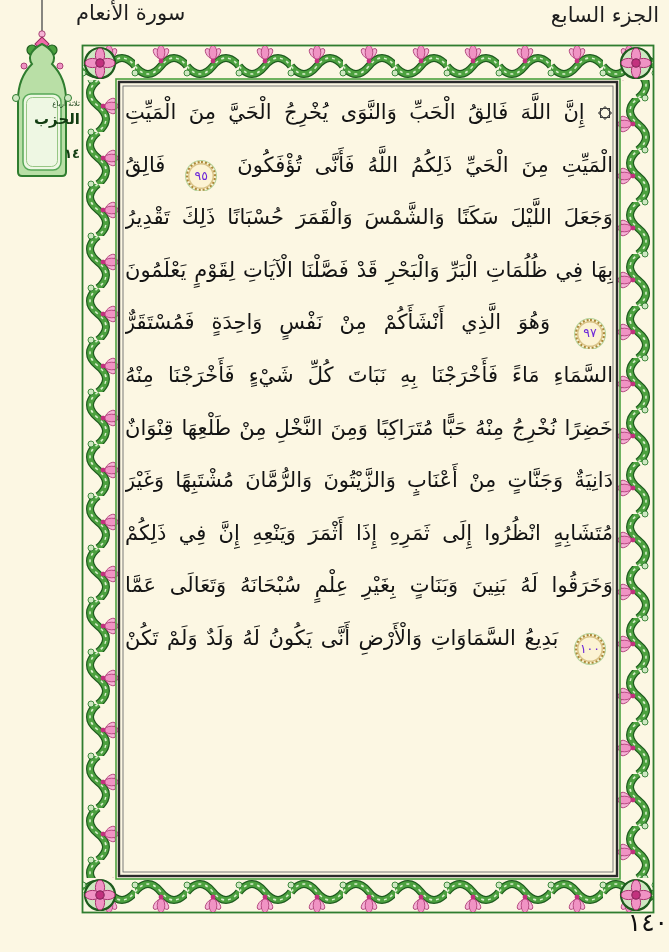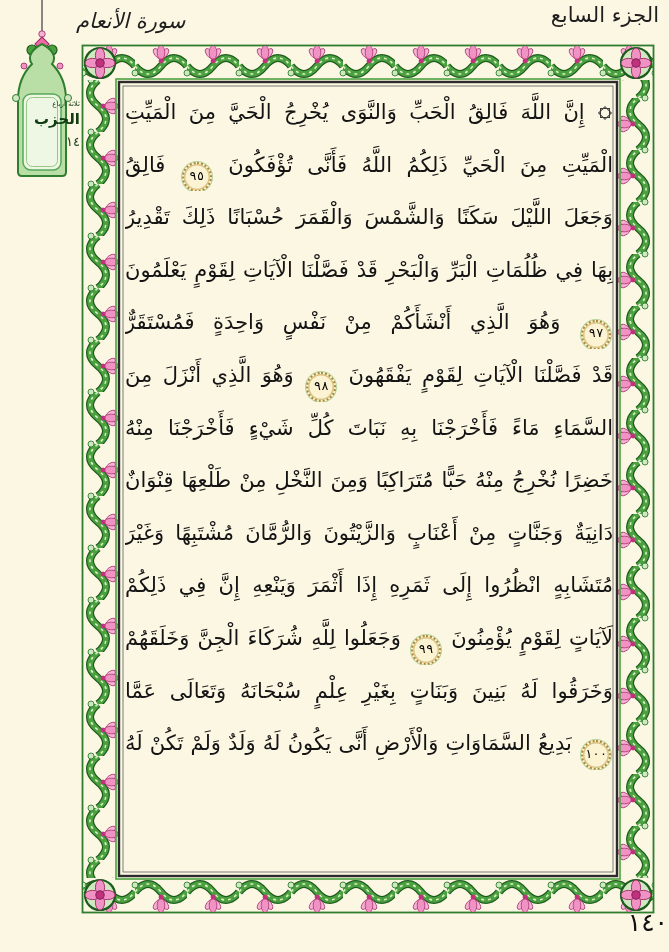--- a/index.html
+++ b/index.html
@@ -4,46 +4,46 @@
 <style>
   html,body{margin:0;padding:0;}
   body{
     width:669px;height:952px;position:relative;overflow:hidden;
     background:#fcf7e3;
     font-family:"DejaVu Sans",sans-serif;
   }
   
   .hdr{position:absolute;color:#1e1e1e;font-size:21px;direction:rtl;white-space:nowrap;}
   #hdr-juz{top:3px;right:10px;}
-  #hdr-surah{top:9px;left:76px;font-style:italic;}
+  #hdr-surah{top:1px;left:76px;}
   
   #frame{position:absolute;left:0;top:0;}
   
   #hizb{position:absolute;left:2px;top:0;width:78px;height:192px;}
   #hizb .txt{position:absolute;width:100%;text-align:right;direction:rtl;color:#123d12;}
   #hizb .t1{top:100px;font-size:7px;}
   #hizb .t2{top:110px;font-size:15px;font-weight:bold;}
-  #hizb .t3{top:134px;font-size:13px;font-weight:normal;}
+  #hizb .t3{top:146px;font-size:13px;font-weight:bold;}
   
   #text-block{
     position:absolute;left:125px;top:86px;width:488px;height:789px;
     direction:rtl;
   }
   .line{
     height:52.6px;line-height:52.6px;overflow:hidden;
     text-align:justify;text-align-last:justify;
     font-size:21px;color:#141414;white-space:normal;
   }
   .qtxt{letter-spacing:0;}
   .ayah{
     display:inline-flex;align-items:center;justify-content:center;
     width:26px;height:26px;border-radius:50%;
     background:#fcf3d3;border:2px dotted #ae8838;
     box-shadow:0 0 0 1.5px #d9c488 inset,0 0 0 1px #b6d49e;
-    font-size:12.5px;color:#000000;vertical-align:-8px;margin:0 2px;line-height:1;font-family:Liberation Mono, monospace;
+    font-size:12.5px;color:#6d28d9;vertical-align:-8px;margin:0 8px;line-height:1;
   }
   .rub{position:relative;display:inline-block;width:16px;height:16px;vertical-align:-2px;}
   .rub::before,.rub::after{content:"";position:absolute;inset:3px;border:1.6px solid #3c3c3c;}
   .rub::after{transform:rotate(45deg);}
   
   #page-number{
     position:absolute;left:68px;width:600px;top:908px;
     text-align:right;font-size:25px;color:#111;direction:rtl;
   }
 </style>
@@ -131,23 +131,21 @@
   <div class="txt t2">الحزب</div>
   <div class="txt t3">١٤</div>
 </div>
 
 <div id="text-block">
     <div class="line"><span class="rub"></span> <span class="qtxt">إِنَّ اللَّهَ فَالِقُ الْحَبِّ وَالنَّوَى يُخْرِجُ الْحَيَّ مِنَ الْمَيِّتِ وَمُخْرِجُ</span></div>
     <div class="line"><span class="qtxt">الْمَيِّتِ مِنَ الْحَيِّ ذَلِكُمُ اللَّهُ فَأَنَّى تُؤْفَكُونَ</span> <span class="ayah">٩٥</span> <span class="qtxt">فَالِقُ الْإِصْبَاحِ</span></div>
     <div class="line"><span class="qtxt">وَجَعَلَ اللَّيْلَ سَكَنًا وَالشَّمْسَ وَالْقَمَرَ حُسْبَانًا ذَلِكَ تَقْدِيرُ</span></div>
     <div class="line"><span class="qtxt">بِهَا فِي ظُلُمَاتِ الْبَرِّ وَالْبَحْرِ قَدْ فَصَّلْنَا الْآيَاتِ لِقَوْمٍ يَعْلَمُونَ</span></div>
     <div class="line"><span class="ayah">٩٧</span> <span class="qtxt">وَهُوَ الَّذِي أَنْشَأَكُمْ مِنْ نَفْسٍ وَاحِدَةٍ فَمُسْتَقَرٌّ وَمُسْتَوْدَعٌ</span></div>
-    <div class="line"><span class="qtxt">قَدْ فَصَّلْنَا الْآيَاتِ لِقَوْمٍ يَفْقَهُونَ</span> <span class="ayah">٩٨</span> <span class="qtxt">وَهُوَ الَّذِي أَنْزَلَ مِنَ</span></div>
     <div class="line"><span class="qtxt">السَّمَاءِ مَاءً فَأَخْرَجْنَا بِهِ نَبَاتَ كُلِّ شَيْءٍ فَأَخْرَجْنَا مِنْهُ</span></div>
     <div class="line"><span class="qtxt">خَضِرًا نُخْرِجُ مِنْهُ حَبًّا مُتَرَاكِبًا وَمِنَ النَّخْلِ مِنْ طَلْعِهَا قِنْوَانٌ</span></div>
     <div class="line"><span class="qtxt">دَانِيَةٌ وَجَنَّاتٍ مِنْ أَعْنَابٍ وَالزَّيْتُونَ وَالرُّمَّانَ مُشْتَبِهًا وَغَيْرَ</span></div>
     <div class="line"><span class="qtxt">مُتَشَابِهٍ انْظُرُوا إِلَى ثَمَرِهِ إِذَا أَثْمَرَ وَيَنْعِهِ إِنَّ فِي ذَلِكُمْ</span></div>
-    <div class="line"><span class="qtxt">لَآيَاتٍ لِقَوْمٍ يُؤْمِنُونَ</span> <span class="ayah">٩٩</span> <span class="qtxt">وَجَعَلُوا لِلَّهِ شُرَكَاءَ الْجِنَّ وَخَلَقَهُمْ</span></div>
     <div class="line"><span class="qtxt">وَخَرَقُوا لَهُ بَنِينَ وَبَنَاتٍ بِغَيْرِ عِلْمٍ سُبْحَانَهُ وَتَعَالَى عَمَّا يَصِفُونَ</span></div>
     <div class="line"><span class="ayah">١٠٠</span> <span class="qtxt">بَدِيعُ السَّمَاوَاتِ وَالْأَرْضِ أَنَّى يَكُونُ لَهُ وَلَدٌ وَلَمْ تَكُنْ لَهُ</span></div>
   </div>
 
 <div id="page-number">١٤٠</div>
 
 </body></html>

